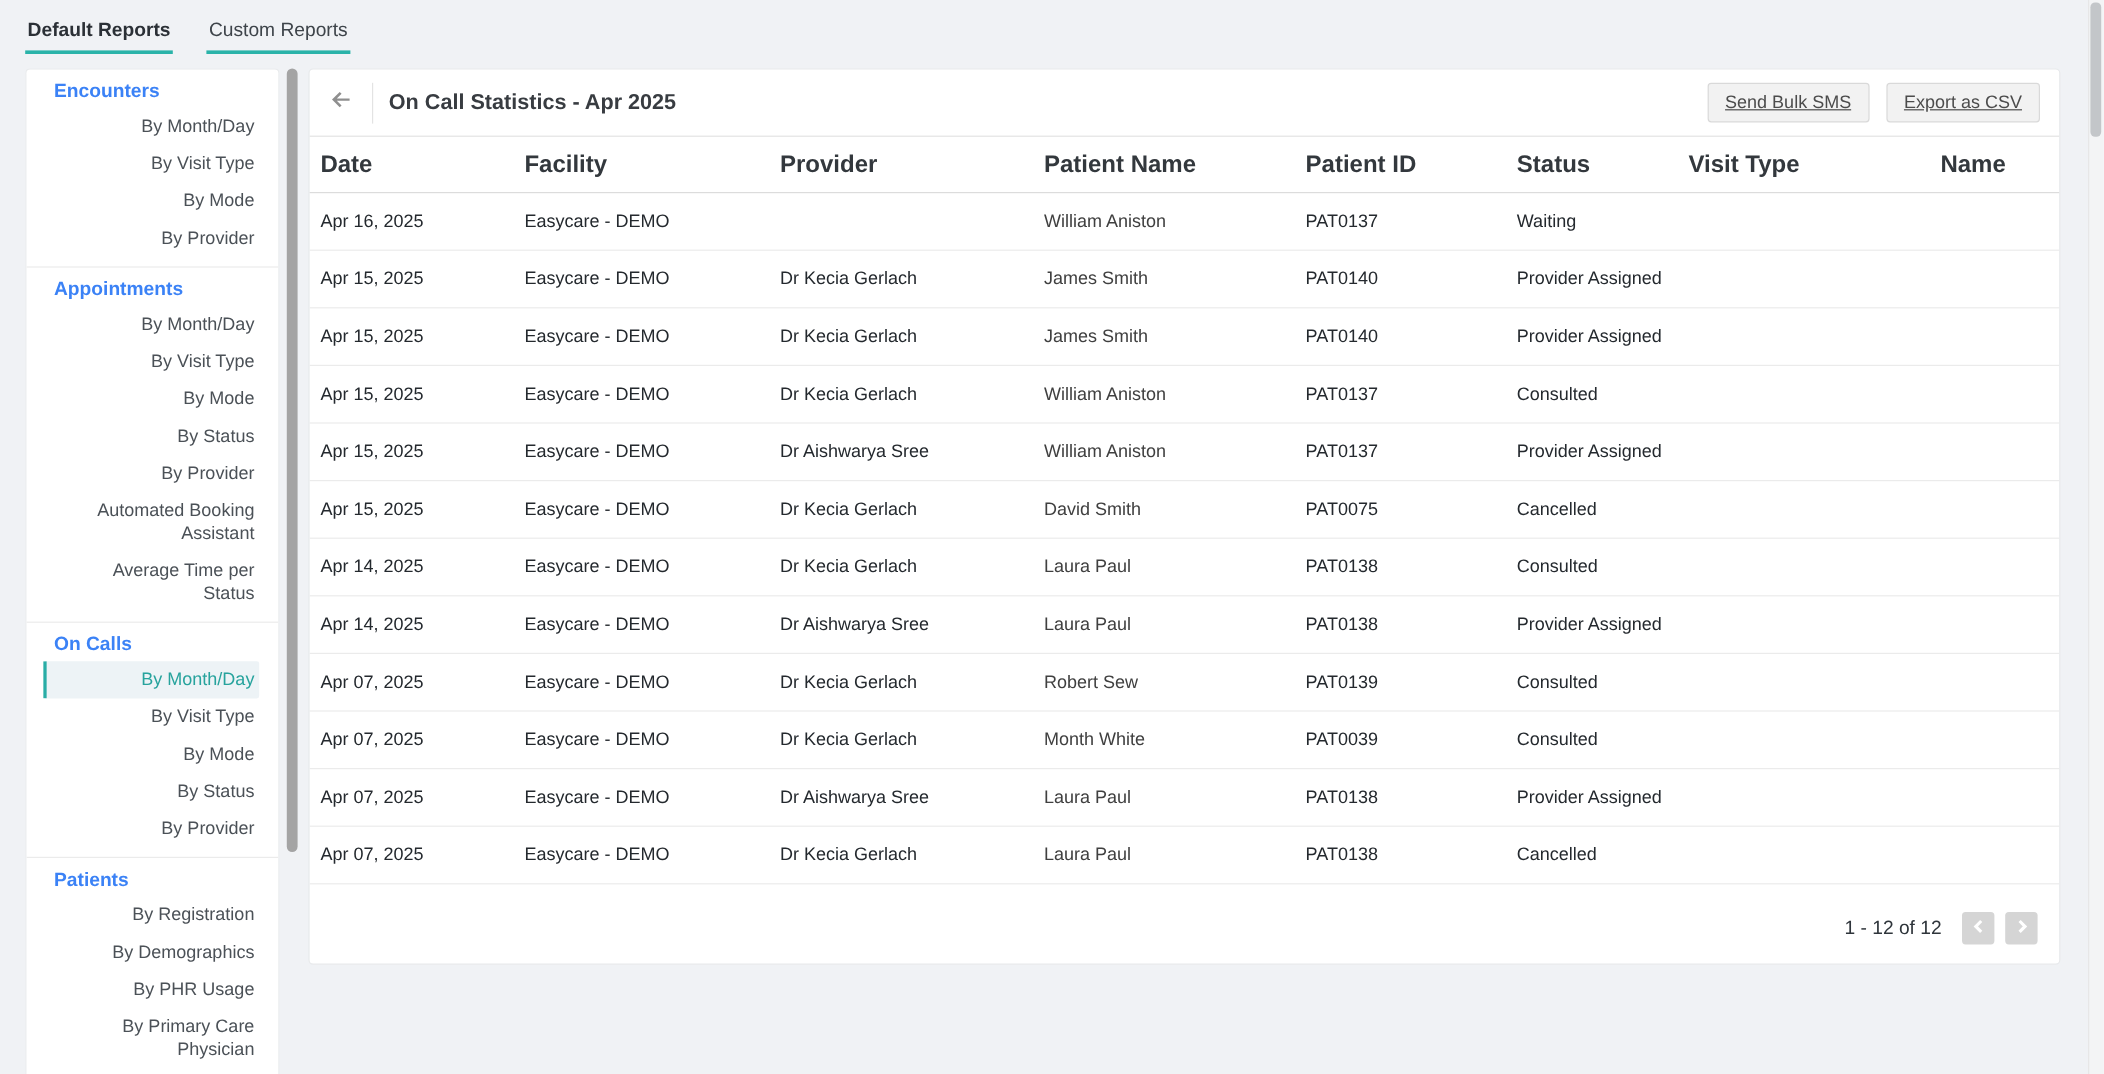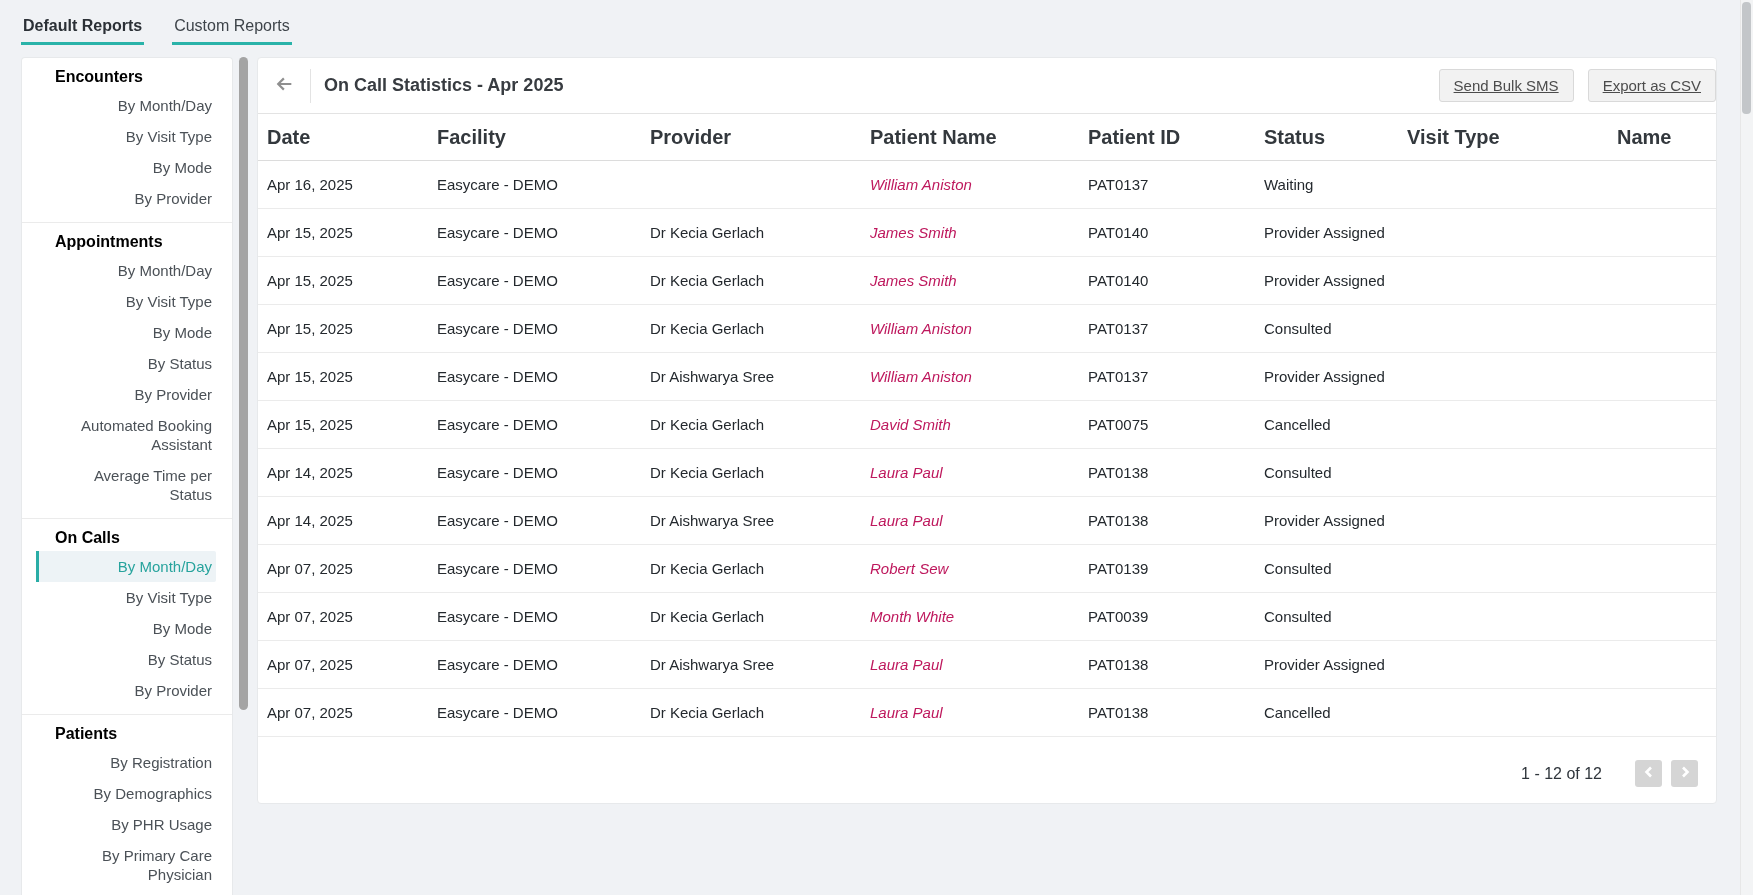--- a/index.html
+++ b/index.html
@@ -9,48 +9,48 @@
 
   
   .tabbar { position:absolute; left:0; top:0; width:100%; height:47px; display:flex; align-items:flex-end; padding-left:21px; gap:28px; }
   .tab { font-size:16px; color:#3e444a; padding:0 2px 7px; border-bottom:3px solid #2ab3a9; margin-bottom:2px; cursor:pointer; white-space:nowrap; }
   .tab.active { font-weight:bold; color:#2b3036; }
 
   
   .sidebar { position:absolute; left:21px; top:57px; width:212px; height:840px; background:#fff; border:1px solid #e7e9eb; border-bottom:none; border-radius:4px 4px 0 0; overflow:hidden; }
   .side-section { padding:6px 0 8px; border-bottom:1px solid #ebebeb; }
   .side-section:last-child { border-bottom:none; }
-  .side-title { line-height:26px; padding-left:33px; font-size:16px; font-weight:bold; color:#000000; }
+  .side-title { line-height:26px; padding-left:23px; font-size:16px; font-weight:bold; color:#3b82f6; }
   .side-item { margin:0 16px 0 14px; padding:6px 4px 6px 14px; border-left:3px solid transparent; font-size:15px; line-height:19px; color:#4b5157; cursor:pointer; border-radius:0 2px 2px 0;text-align:right; }
   .side-item.active { background:#edf3f6; color:#27a39d; border-left-color:#29ada6; }
 
   
   .side-scroll-thumb { position:absolute; left:239px; top:57px; width:9px; height:653px; background:#a4a4a4; border-radius:5px; }
 
   
   .main-card { position:absolute; left:257px; top:57px; width:1460px; height:747px; background:#fff; border:1px solid #e7e9eb; border-radius:4px; }
-  .card-header { height:56px; display:flex; align-items:center; border-bottom:1px solid #e3e3e3; }
+  .card-header { height:56px; display:flex; align-items:center; border-bottom:1px solid #e3e3e3; padding-right:16px; }
   .back-btn { width:52px; height:56px; display:flex; align-items:center; justify-content:center; cursor:pointer; }
   .back-btn svg { width:22px; height:22px; fill:#8f8f8f; }
   .hdr-divider { width:1px; height:34px; background:#e3e3e3; }
   .card-title { font-size:18px; color:#383c41; margin-left:13px; }
   .hdr-spacer { flex:1; }
   .action-btn { margin-left:14px; padding:7px 14px; background:#f2f2f2; border:1px solid #d9d9d9; border-radius:3px; font-size:15px; color:#4c4c4c; cursor:pointer; white-space:nowrap;text-decoration:underline; }
 
   
   .grid-row { display:grid; grid-template-columns:170px 213px 220px 218px 176px 143px 210px 1fr; }
   .thead { height:47px; align-items:center; border-bottom:1px solid #dcdcdc; }
   .th { padding:0 8px 0 9px; font-size:20px; font-weight:bold; color:#33383d; }
   .tr { min-height:48px; align-items:center; border-bottom:1px solid #ebebeb; }
   .td { padding:4px 8px 4px 9px; font-size:15px; color:#24292e; line-height:21px; }
-  .patient-link { color:#be185d; cursor:pointer; text-decoration:none;font-style:italic; }
+  .patient-link { color:#404040; cursor:pointer; text-decoration:none; }
 
   
   .pagination { position:absolute; right:18px; bottom:16px; display:flex; align-items:center; }
-  .page-label { font-size:16px; color:#2f353b; margin-right:24px;text-align:right; }
+  .page-label { font-size:16px; color:#2f353b; margin-right:8px;text-align:right; }
   .page-btn { width:27px; height:27px; margin-left:9px; background:#d5d5d5; border:none; border-radius:3px; display:flex; align-items:center; justify-content:center; cursor:pointer; }
   .page-btn svg { width:12px; height:12px; stroke:#fff; stroke-width:2.6; fill:none; }
 
   
   .pg-scroll-track { position:absolute; right:0; top:0; width:13px; height:895px; background:#f3f4f5; border-left:1px solid #e7e7e7; }
   .pg-scroll-thumb { position:absolute; right:2px; top:2px; width:9px; height:112px; background:#c3c6c9; border-radius:4px; }
 </style>
 </head>
 <body>
 

